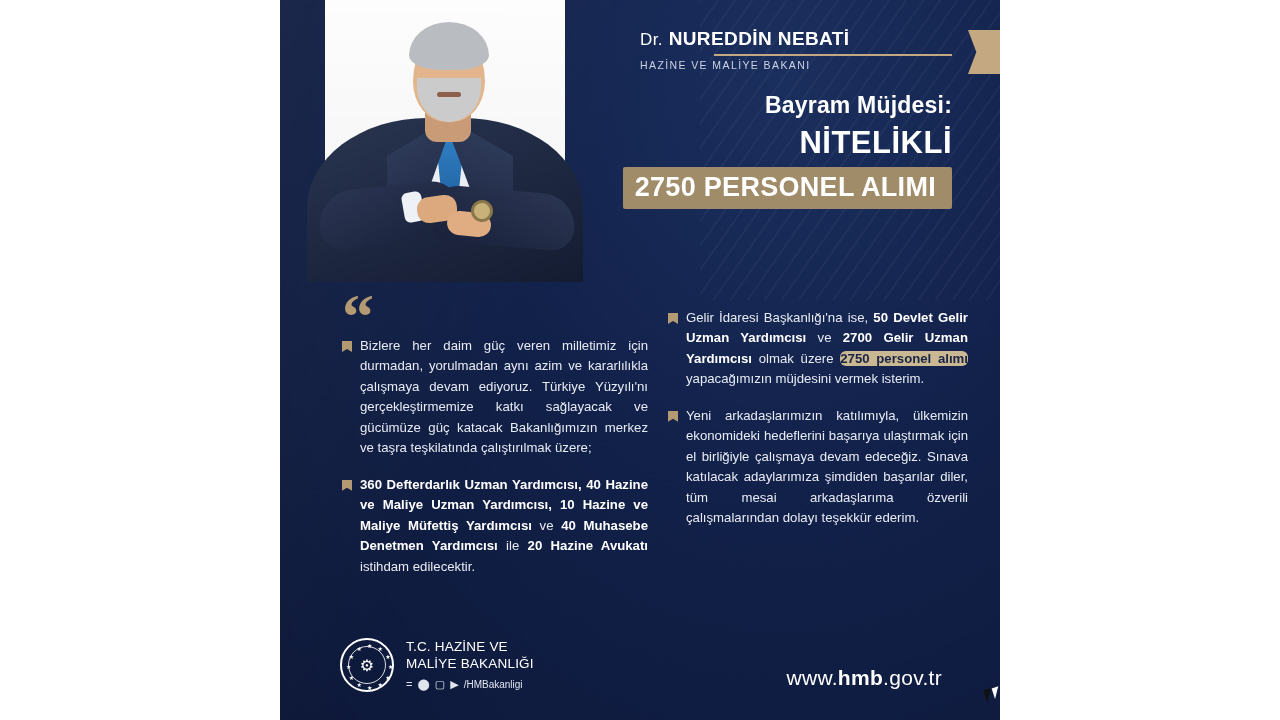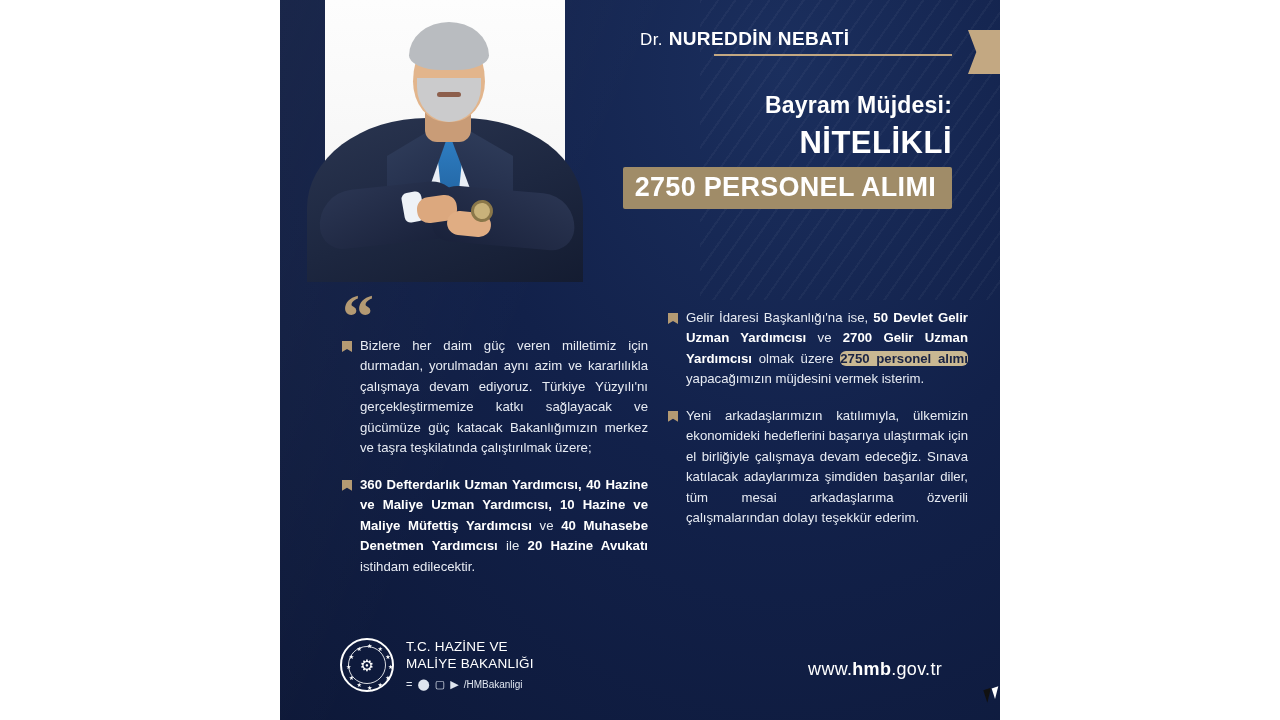--- a/index.html
+++ b/index.html
@@ -228,22 +228,22 @@
     position:absolute; width:4px; height:4px; color:#fff; font-size:6px; line-height:4px;
   }
   .org{
     color:#ffffff; font-size:13.5px; font-weight:normal; line-height:1.25; letter-spacing:.2px;
   }
   .social{
     margin-top:5px; color:#dfe5ef; font-size:10px; display:flex; align-items:center; gap:5px;
   }
   .social .g{ font-size:11px; }
   .website{
-    position:absolute; right:58px; bottom:40px;
-    color:#ffffff; font-size:18px; letter-spacing:.3px;
+    position:absolute; right:58px; bottom:30px;
+    color:#ffffff; font-size:21px; letter-spacing:.3px;
   }
   .website b{ font-weight:bold; }
 
   .cursor{
     position:absolute; left:985px; top:688px;
     width:0; height:0;
     border-left:8px solid #111;
     border-right:5px solid transparent;
     border-bottom:13px solid transparent;
     transform:rotate(-18deg);
@@ -288,20 +288,21 @@
         <div class="watch"></div>
       </div>
     </div>
 
     <div class="header">
       <div class="minister-name">
         <span class="dr">Dr.</span>
         <span>NUREDDİN NEBATİ</span>
       </div>
       <div class="name-rule"></div>
+      <div class="minister-title">HAZİNE VE MALİYE BAKANI</div>
     </div>
 
     <div class="headline">
       <div class="hl-1">Bayram Müjdesi:</div>
       <div class="hl-2">NİTELİKLİ</div>
       <div><span class="hl-3">2750 PERSONEL ALIMI</span></div>
     </div>
 
     <div class="quote-mark">“</div>
 

